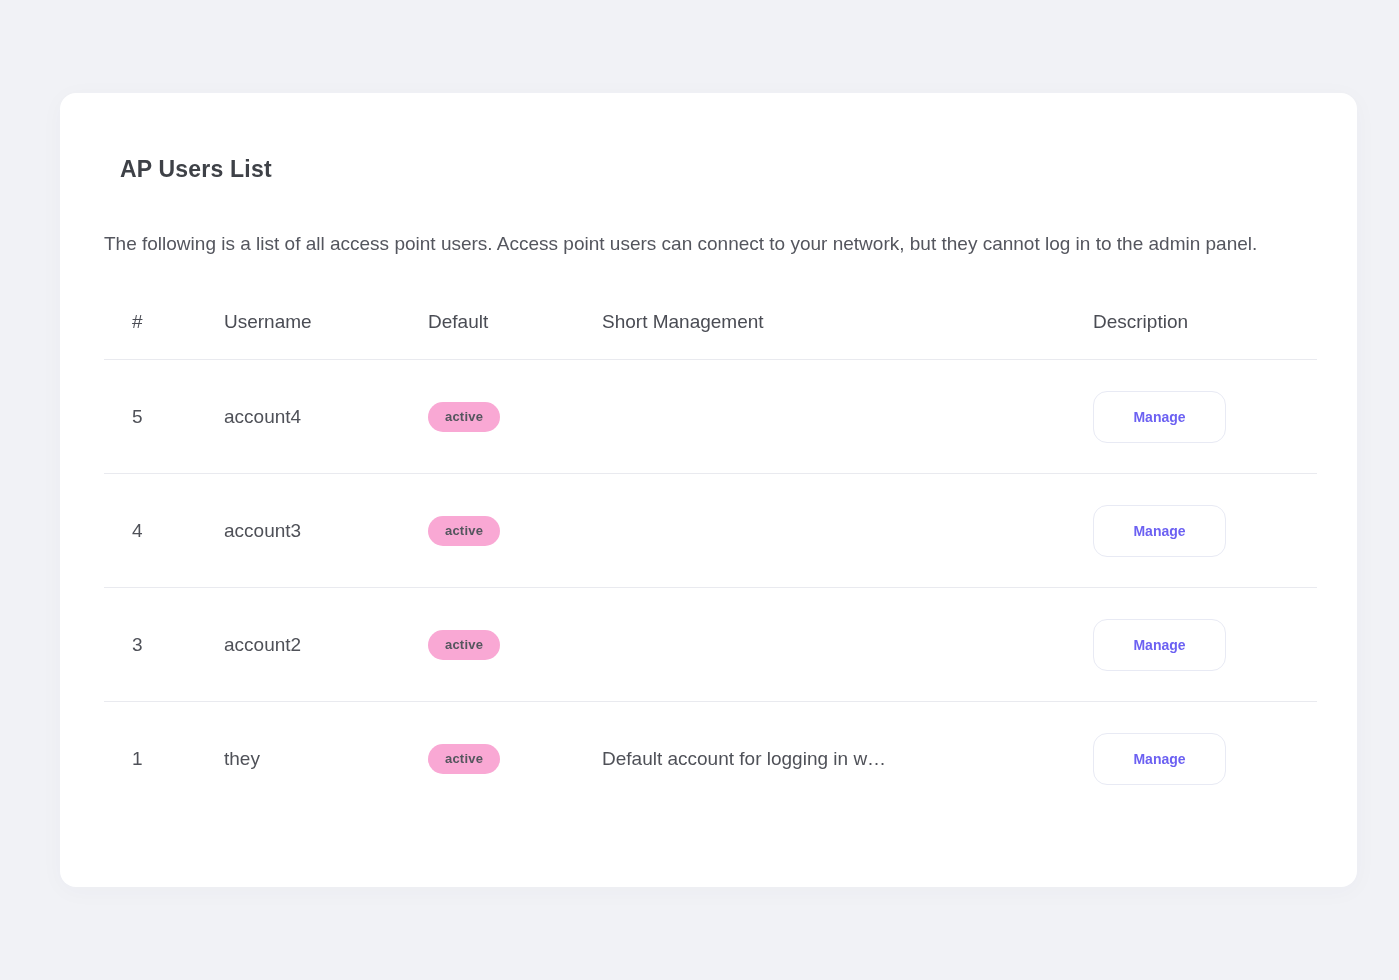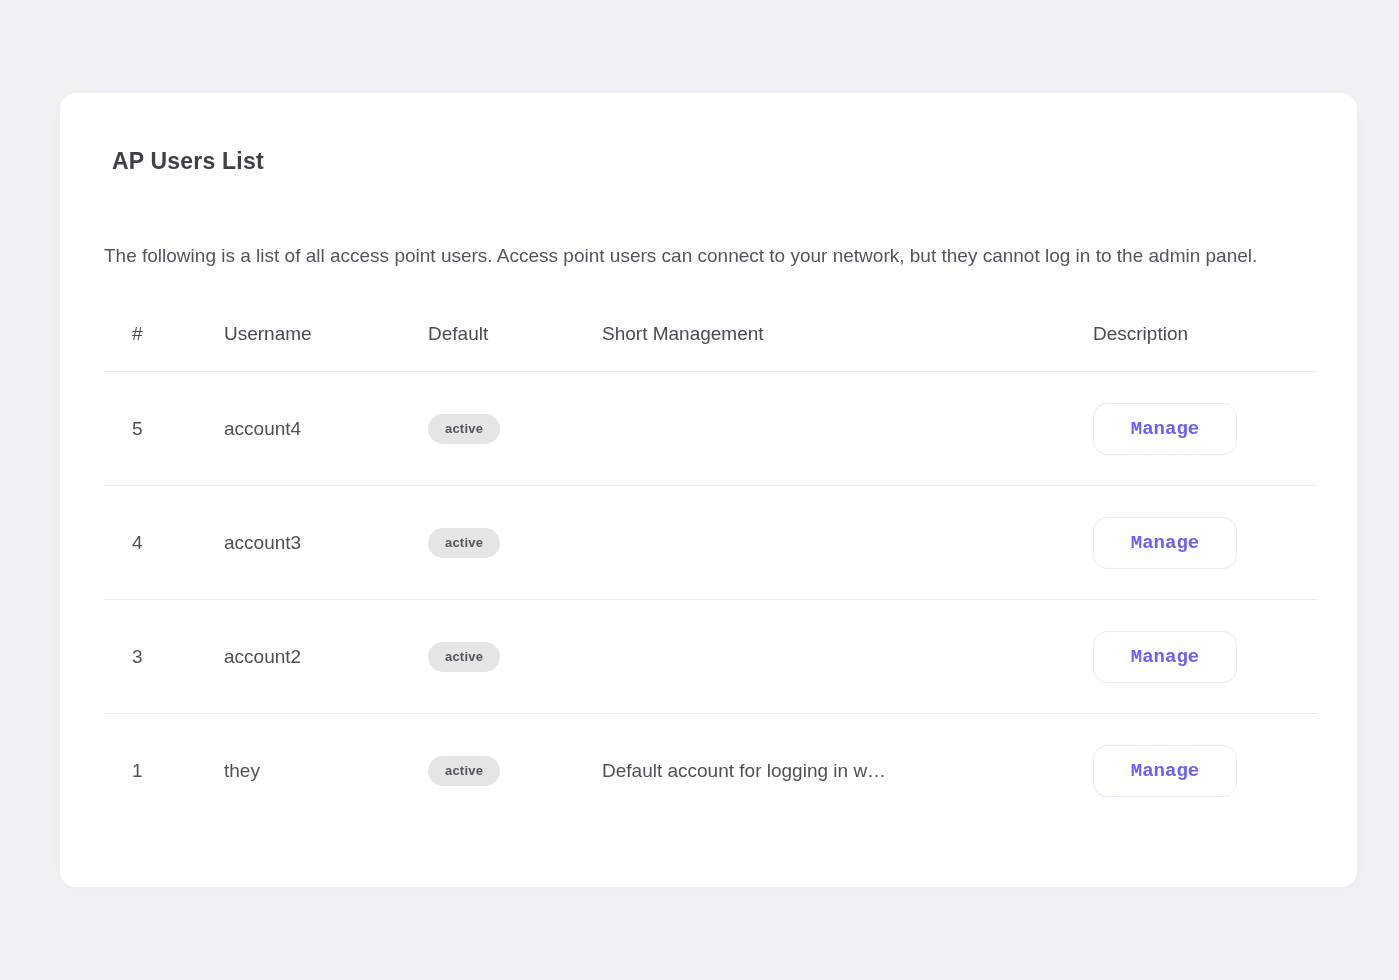--- a/index.html
+++ b/index.html
@@ -20,28 +20,28 @@
     left: 60px;
     top: 93px;
     width: 1297px;
     height: 794px;
     background: #ffffff;
     border-radius: 16px;
     box-shadow: 0 4px 24px rgba(60, 63, 80, 0.03);
     padding: 47px 40px 0 44px;
   }
   .card-title {
-    margin: 8px;
+    margin: 16px;
     font-size: 23px;
     font-weight: 700;
     letter-spacing: 0.2px;
     color: #3e4147;
   }
   .card-desc {
-    margin: 65px 0 0 0;
+    margin: 45px 0 0 0;
     font-size: 19px;
     line-height: 31px;
     color: #54565e;
     max-width: 1220px;
   }
   table.users-table {
     width: 100%;
     margin-top: 32px;
     border-collapse: collapse;
     table-layout: fixed;
@@ -66,43 +66,43 @@
   }
   tbody td {
     height: 113px;
     vertical-align: middle;
     font-size: 19px;
     color: #4f5158;
     padding: 0;
   }
   .status-badge {
     display: inline-block;
-    background: #e5e5e5;
+    background: #f9a8d4;
     color: #54565e;
     font-size: 13px;
     font-weight: 700;
     letter-spacing: 0.2px;
     padding: 8px 17px;
     border-radius: 17px;
     line-height: 14px;
   }
   .desc-cell {
     white-space: nowrap;
     overflow: hidden;
   }
   .manage-btn {
     box-sizing: border-box;
-    width: 144px;
+    width: 133px;
     height: 52px;
     background: #ffffff;
     border: 1px solid #e8eaf4;
     border-radius: 14px;
     color: #6c61f2;
-    font-family: Liberation Mono, monospace;
-    font-size: 19px;
+    font-family: Liberation Sans, sans-serif;
+    font-size: 14px;
     font-weight: 700;
     cursor: pointer;
   }
 </style>
 </head>
 <body>
 
 <div class="card">
   <h1 class="card-title">AP Users List</h1>
   <p class="card-desc">The following is a list of all access point users. Access point users can connect to your network, but they cannot log in to the admin panel.</p>

